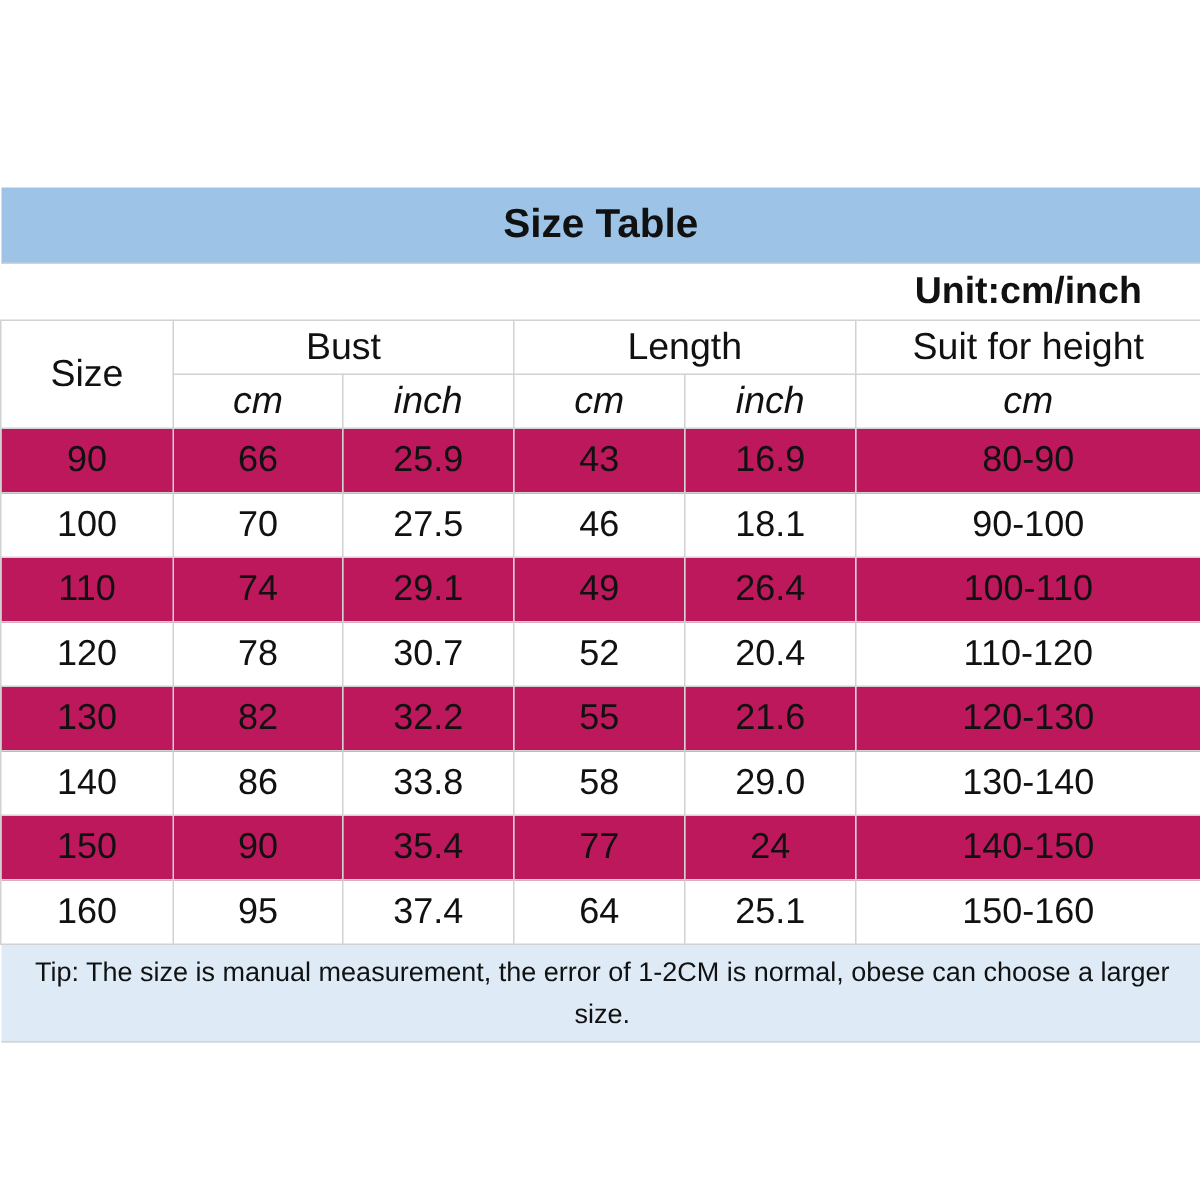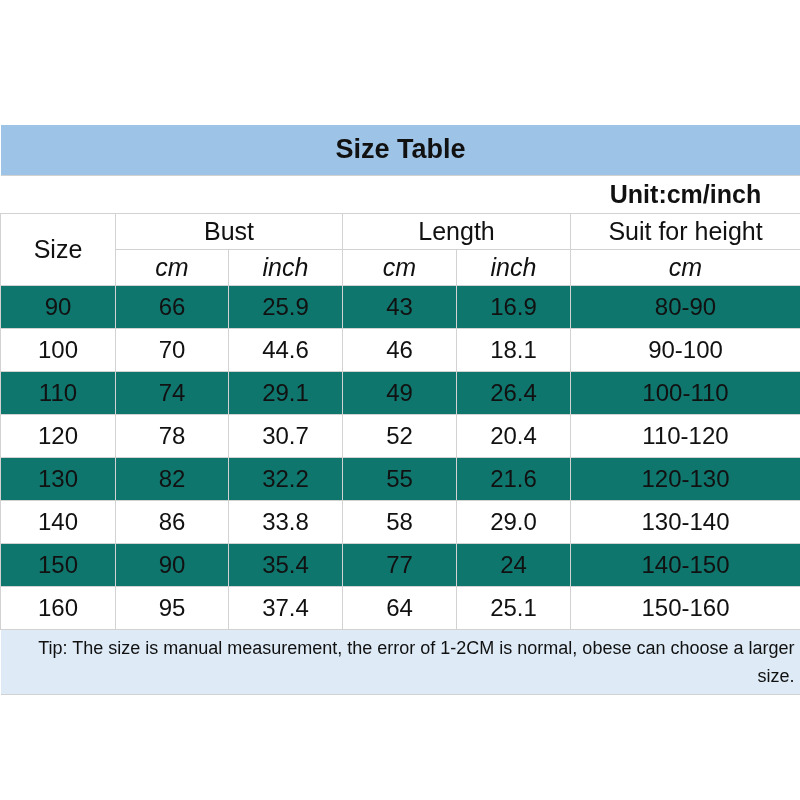--- a/index.html
+++ b/index.html
@@ -63,25 +63,25 @@
     height: 35px;
   }
   tr.subhead-row td {
     height: 35px;
     font-style: italic;
   }
   tr.data-row td {
     height: 42px;
   }
   tr.data-row.alt td {
-    background: #0f766e;
+    background: #be185d;
   }
   tr.tip-row td {
     background: #deebf7;
-    text-align: right;
+    text-align: center;
     font-size: 18px;
     line-height: 28px;
     padding: 4px 6px 4px 8px;
     height: 56px;
     box-sizing: border-box;
     border-left: none;
     border-right: none;
     vertical-align: top;
   }
 </style>
@@ -124,21 +124,21 @@
         <td>90</td>
         <td>66</td>
         <td>25.9</td>
         <td>43</td>
         <td>16.9</td>
         <td>80-90</td>
       </tr>
       <tr class="data-row">
         <td>100</td>
         <td>70</td>
-        <td>44.6</td>
+        <td>27.5</td>
         <td>46</td>
         <td>18.1</td>
         <td>90-100</td>
       </tr>
       <tr class="data-row alt">
         <td>110</td>
         <td>74</td>
         <td>29.1</td>
         <td>49</td>
         <td>26.4</td>

